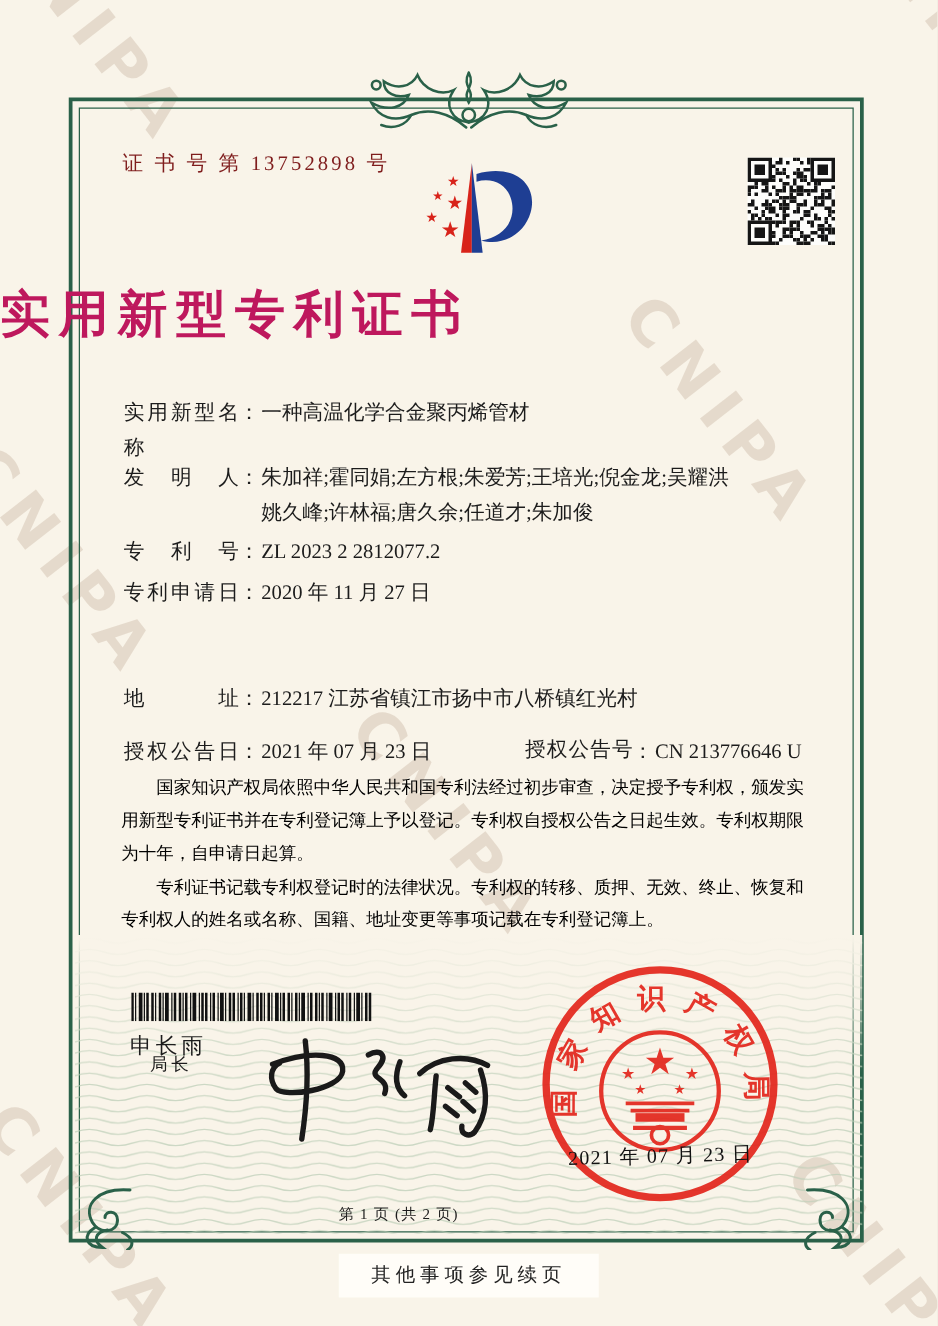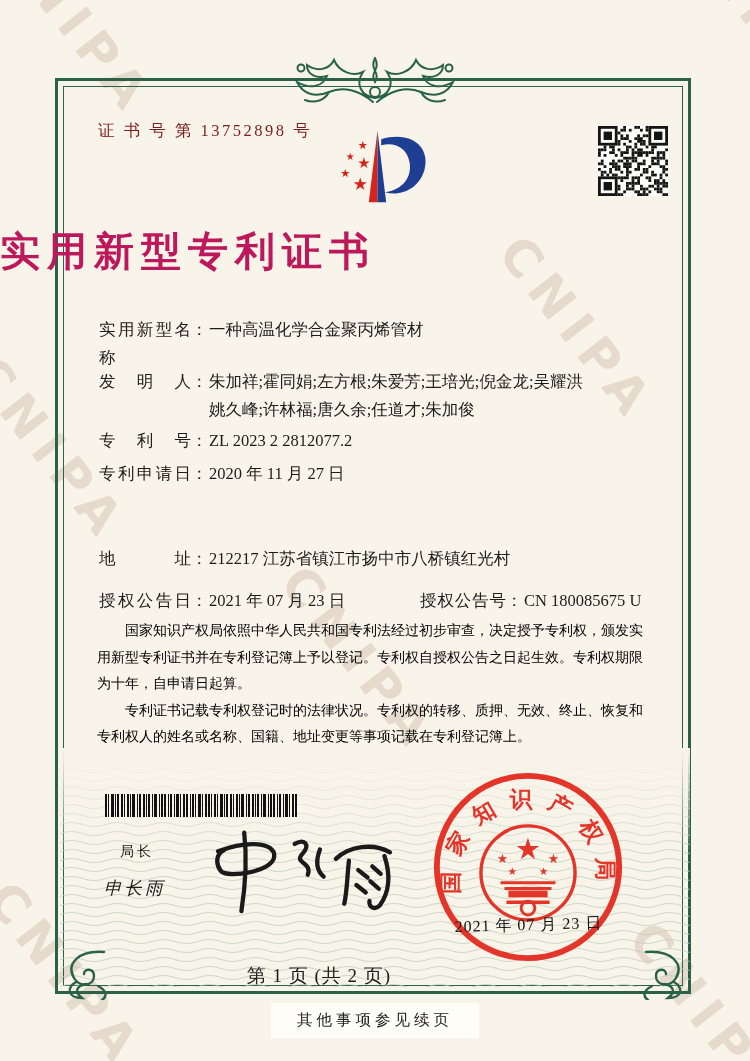--- a/index.html
+++ b/index.html
@@ -32,35 +32,35 @@
   .title{
     position:absolute;left:0;top:224px;width:644px;text-align:left;
     font-size:40px;font-weight:700;letter-spacing:7px;color:#be185d;
   }
   
   .field-row{position:absolute;left:99px;width:556px;font-size:16.5px;line-height:28px;}
   .flabel{display:inline-block;width:92px;text-align:justify;text-align-last:justify;vertical-align:top;}
   .fcolon{display:inline-block;width:18px;vertical-align:top;}
   .fvalue{display:inline-block;vertical-align:top;white-space:pre-line;max-width:430px;}
   .pair2{position:absolute;left:321px;top:0;}
-  .pair2 .flabel{width:86px;}
+  .pair2 .flabel{width:86px;font-family:Liberation Mono, monospace;}
   
   .body-text{position:absolute;left:97px;top:618px;width:558px;font-size:14px;line-height:26.5px;color:#000000;}
   .body-text p{margin:0;text-indent:2em;}
   
   .barcode{position:absolute;left:105px;top:794px;width:196px;height:23px;}
   .sig-title{position:absolute;left:120px;top:843px;font-size:14px;letter-spacing:3px;}
-  .sig-name{position:absolute;left:104px;top:876px;font-size:17.5px;letter-spacing:3px;font-style:italic;}
+  .sig-name{position:absolute;left:104px;top:824px;font-size:17.5px;letter-spacing:3px;}
   .sig-script{position:absolute;left:190px;top:826px;width:215px;height:90px;}
   .seal{position:absolute;left:430px;top:769px;width:196px;height:196px;}
   .seal-date{
     position:absolute;left:436px;top:915px;width:185px;text-align:center;
     font-size:16px;color:#121212;letter-spacing:1px;transform:rotate(-1.5deg);
   }
-  .page-num{position:absolute;left:0;top:963px;width:638px;text-align:center;font-size:19px;letter-spacing:1px;}
+  .page-num{position:absolute;left:0;top:963px;width:638px;text-align:center;font-size:12px;letter-spacing:1px;}
   .note-wrap{position:absolute;left:0;top:1003px;width:750px;text-align:center;}
   .note{
     display:inline-block;background:#fffdf8;padding:7px 26px;
     font-size:15.5px;letter-spacing:4px;color:#222;
   }
 </style>
 </head>
 <body>
 
 <div class="page">
@@ -380,21 +380,21 @@
   </div>
   <div class="field-row" style="top:460px;">
     <span class="flabel">专利申请日</span><span class="fcolon">：</span><span class="fvalue">2020 年 11 月 27 日</span>
   </div>
   <div class="field-row" style="top:545px;">
     <span class="flabel">地址</span><span class="fcolon">：</span><span class="fvalue">212217 江苏省镇江市扬中市八桥镇红光村</span>
   </div>
   <div class="field-row" style="top:587px;">
     <span class="flabel">授权公告日</span><span class="fcolon">：</span><span class="fvalue">2021 年 07 月 23 日</span>
     <span class="pair2">
-      <span class="flabel">授权公告号</span><span class="fcolon">：</span><span class="fvalue">CN 180085675 U</span>
+      <span class="flabel">授权公告号</span><span class="fcolon">：</span><span class="fvalue">CN 213776646 U</span>
     </span>
   </div>
 
   <div class="body-text">
     <p>国家知识产权局依照中华人民共和国专利法经过初步审查，决定授予专利权，颁发实用新型专利证书并在专利登记簿上予以登记。专利权自授权公告之日起生效。专利权期限为十年，自申请日起算。</p>
     <p>专利证书记载专利权登记时的法律状况。专利权的转移、质押、无效、终止、恢复和专利权人的姓名或名称、国籍、地址变更等事项记载在专利登记簿上。</p>
   </div>
 
   <svg class="barcode" id="barcode-svg">
       <rect x="0" y="0" width="2" height="23" fill="#111"></rect>

